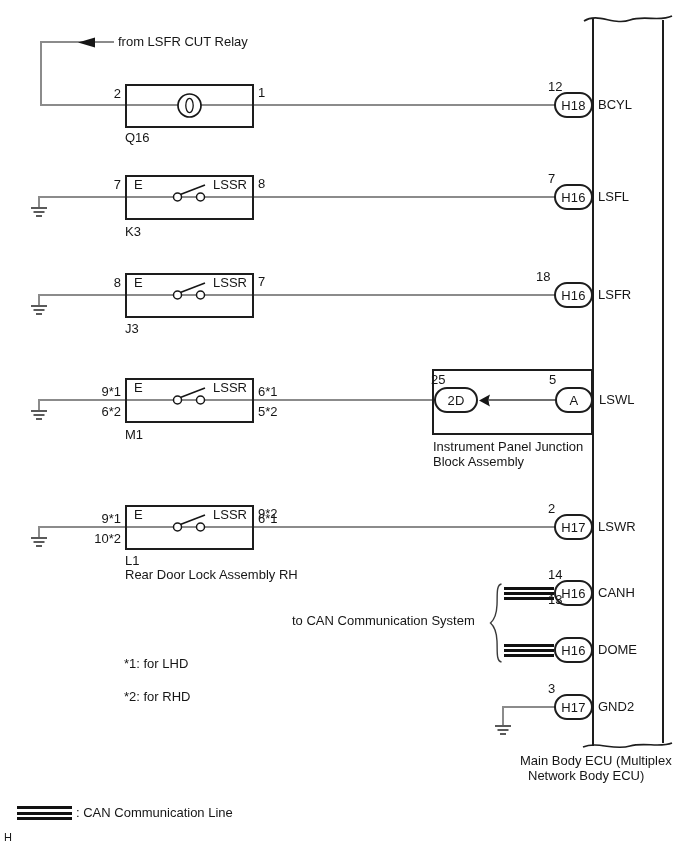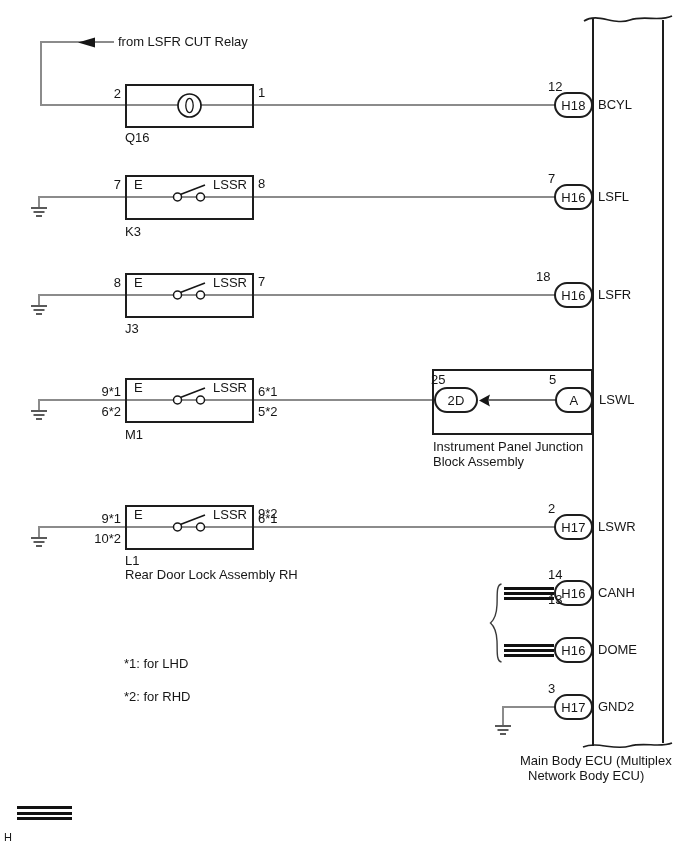--- a/index.html
+++ b/index.html
@@ -143,20 +143,21 @@
   <div class="pin r" style="left:60px;top:511px">9*1</div>
   <div class="pin r" style="left:60px;top:531px">10*2</div>
   <div class="pin" style="left:258px;top:511px">6*1</div>
   <div class="pin" style="left:258px;top:506px">9*2</div>
   <div class="pin c" style="left:548px;top:501px">2</div>
   <div class="oval" style="left:554px;top:514px">H17</div>
   <div class="lbl" style="left:598px;top:519px">LSWR</div>
   <div class="lbl" style="left:125px;top:553px">L1</div>
   <div class="lbl" style="left:125px;top:567px">Rear Door Lock Assembly RH</div>
 
+  <div class="lbl" style="left:292px;top:613px">to CAN Communication System</div>
   <svg style="left:489px;top:583px" width="14" height="80">
     <path d="M12.5,1 C7,2 8.5,12 8,22 C7.6,31 5.5,36.5 1.5,40 C5.5,43.5 7.6,49 8,58 C8.5,68 7,78 12.5,79" fill="none" stroke="#3a3a3a" stroke-width="1.4"></path>
   </svg>
 
   <div class="canbars" style="left:504px;top:587px;width:50px">
       <i></i>
       <i></i>
       <i></i>
     </div>
   <div class="pin c" style="left:548px;top:567px">14</div>
@@ -196,16 +197,17 @@
   <div class="lbl" style="left:528px;top:768px">Network Body ECU)</div>
 
   <div class="lbl" style="left:124px;top:656px">*1: for LHD</div>
   <div class="lbl" style="left:124px;top:689px">*2: for RHD</div>
 
   <div class="canbars" style="left:17px;top:806px;width:55px">
       <i style="margin-bottom:2.5px"></i>
       <i style="margin-bottom:2.5px"></i>
       <i></i>
     </div>
+  <div class="lbl" style="left:76px;top:805px">: CAN Communication Line</div>
 
   <div class="lbl" style="left:4px;top:831px;font-size:11px">H</div>
 
 </div>
 
 </body></html>

